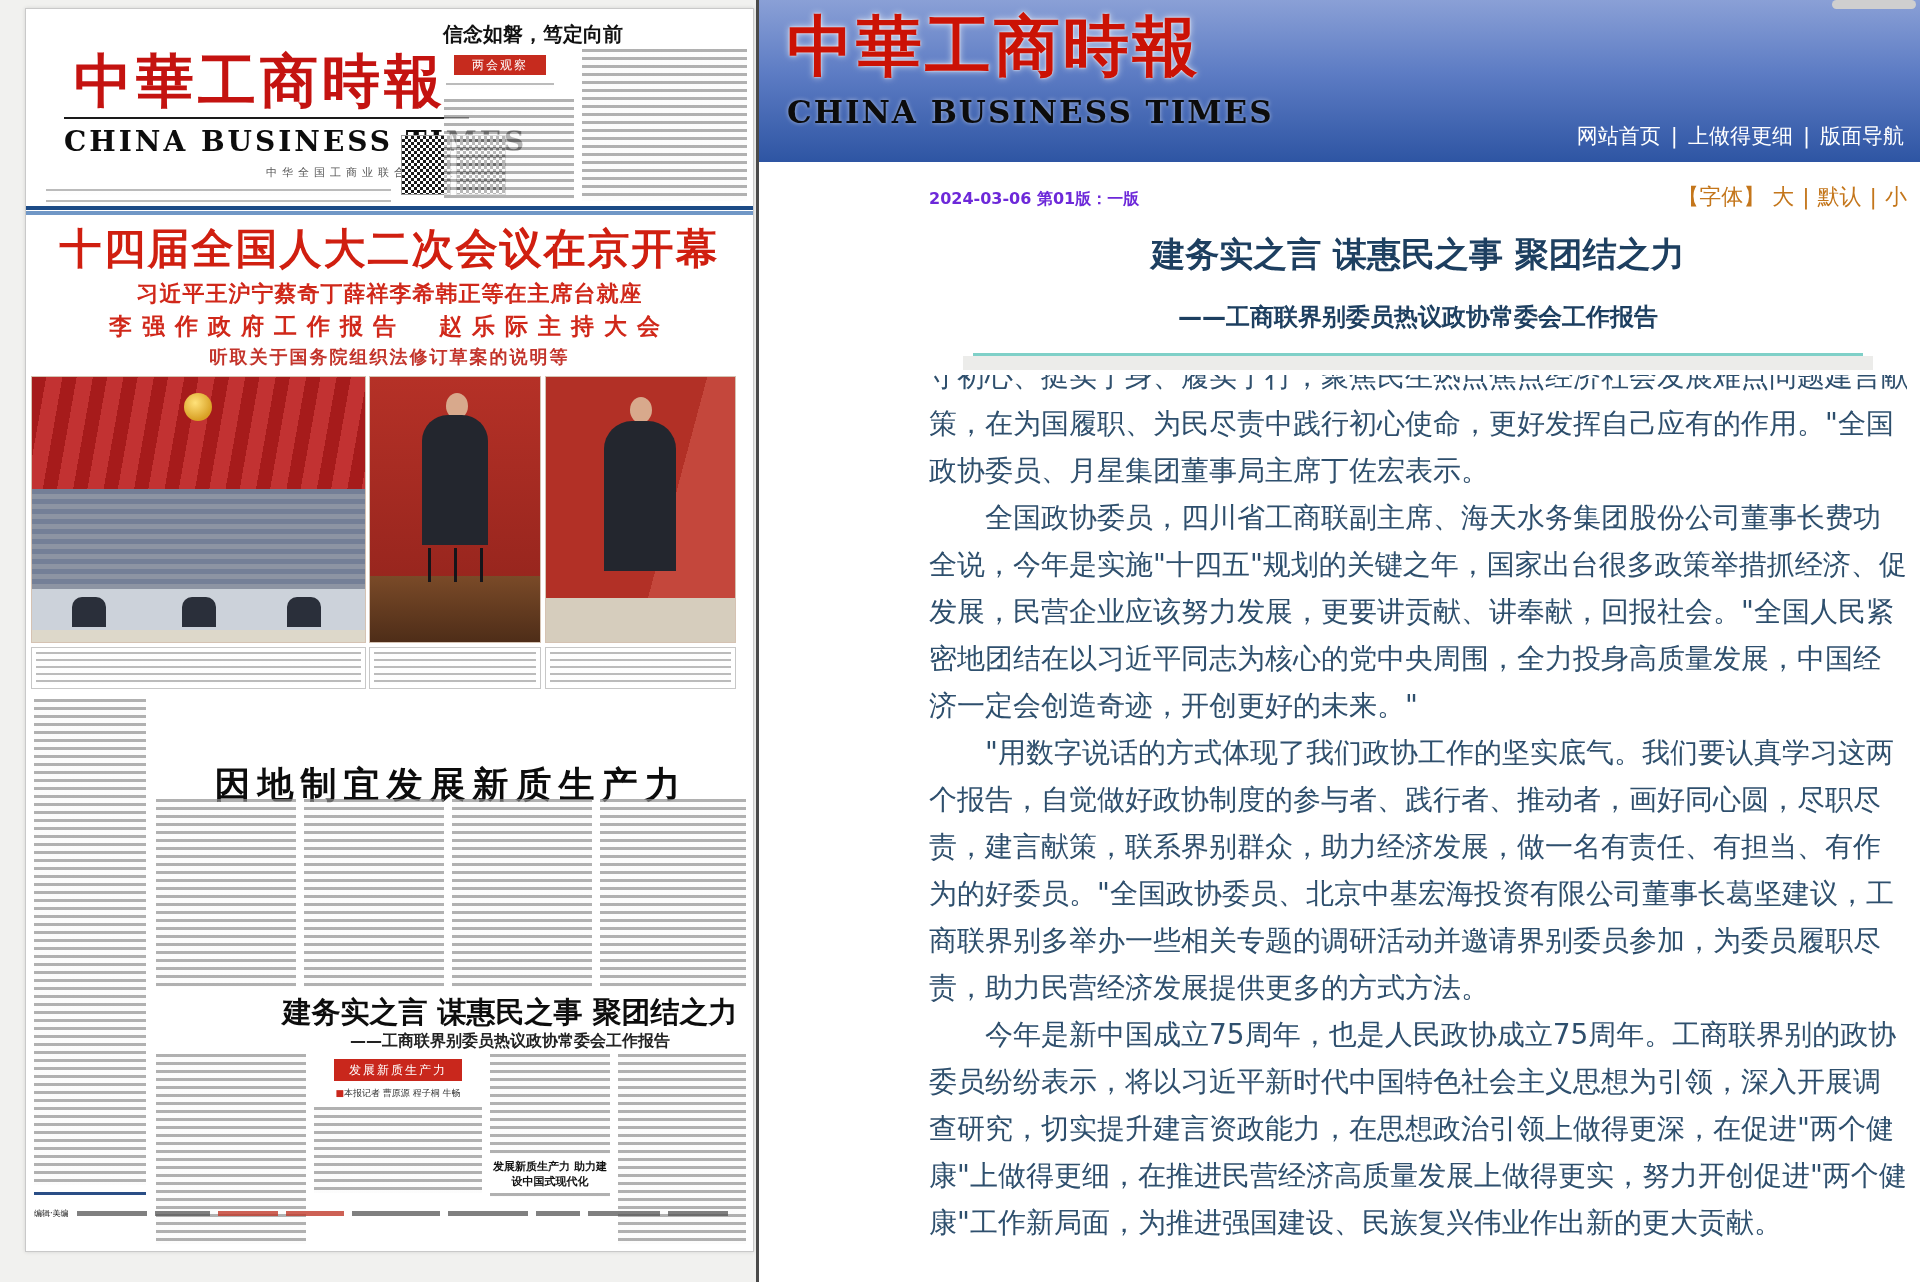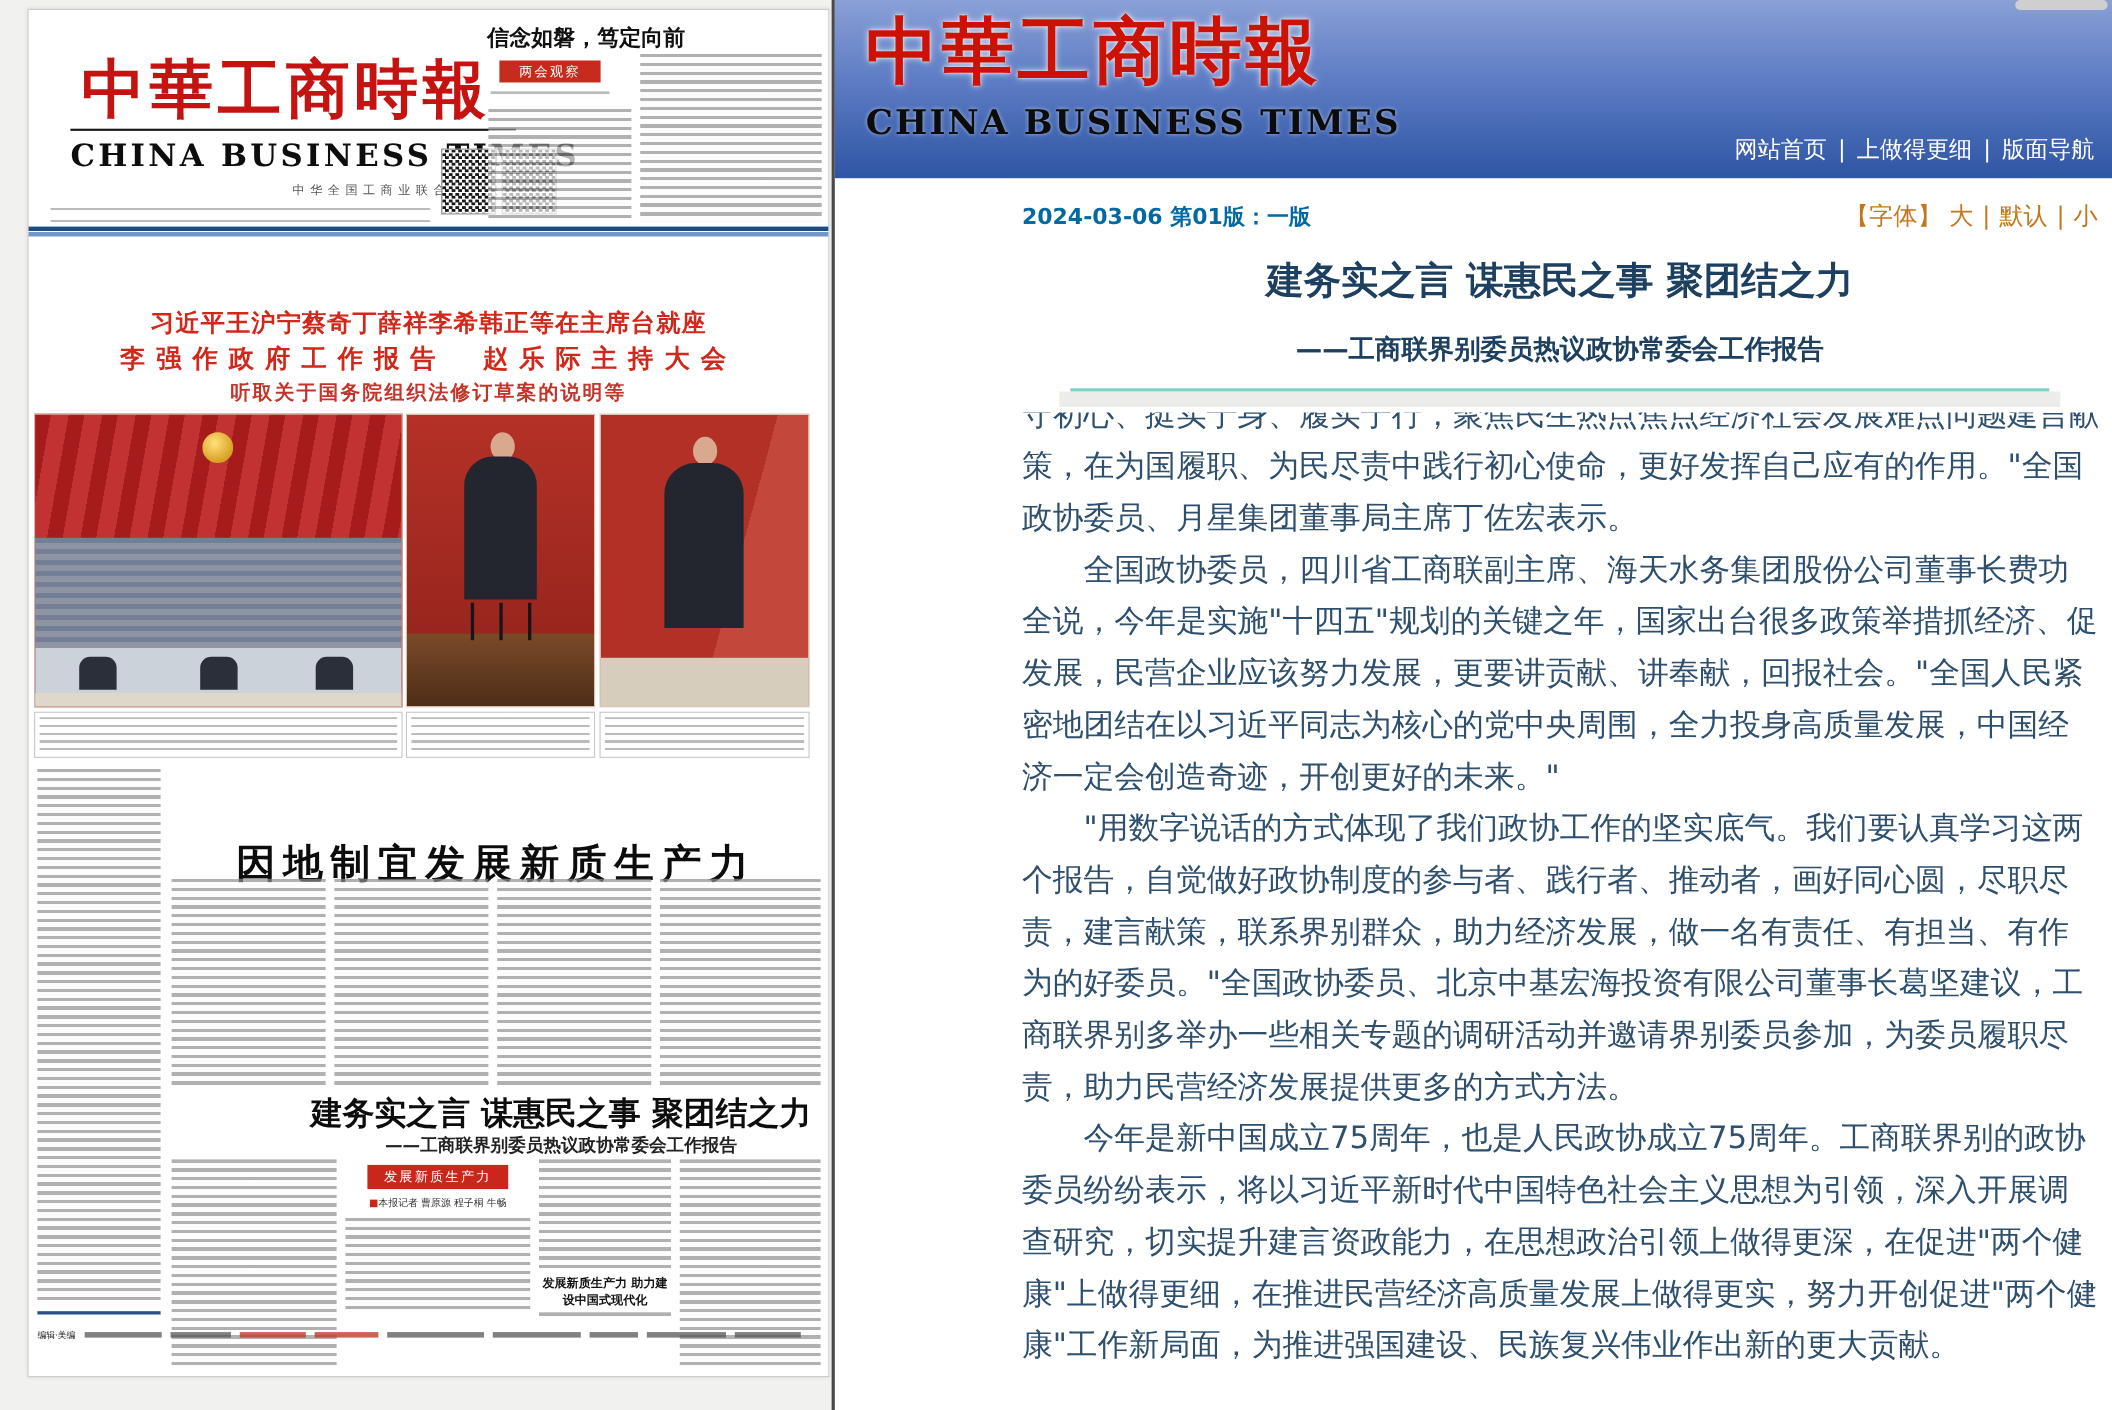--- a/index.html
+++ b/index.html
@@ -123,21 +123,21 @@
                          repeating-linear-gradient(0deg,#7fae7f 0 2px,transparent 2px 5px);}
   .s-input{width:118px;height:36px;margin-left:36px;border:1px solid #9a9a9a;background:#fff;font-size:18px;padding:0 6px;}
   .btn-search{margin-left:10px;height:40px;padding:0 14px;font-size:20px;color:#111;letter-spacing:4px;
               background:linear-gradient(#ffffff,#dcdcdc);border:1px solid #9a9a9a;border-radius:2px;cursor:pointer;
               font-family:"DejaVu Sans",sans-serif;}
   .s-adv{margin-left:22px;font-size:21px;color:#111;text-decoration:none;cursor:pointer;}
   .s-date{margin-left:auto;margin-right:14px;font-size:21px;color:#1d4a80;}
 
   .content{padding:0 13px 0 170px;}
   .edition-row{margin-top:20px;display:flex;justify-content:space-between;align-items:baseline;}
-  .edition{font-size:20px;font-weight:700;color:#0369a1;}
+  .edition{font-size:16px;font-weight:700;color:#6d28d9;}
   .fontctl{font-size:22px;color:#c4761b;white-space:nowrap;}
   .fontctl a{color:#c4761b;text-decoration:none;cursor:pointer;}
   .fontctl .fsep{margin:0 8px;color:#c4761b;}
   .a-title{margin-top:20px;text-align:center;font-size:34px;font-weight:800;color:#1d3f60;}
   .a-subtitle{margin-top:10px;text-align:center;font-size:24px;font-weight:700;color:#1d3f60;}
   .a-byline{margin-top:16px;text-align:center;font-size:21px;color:#2c4a63;}
   .a-divider{margin:15px auto 0 auto;width:91%;height:3px;background:#7fd0c8;}
   .a-graybar{margin:0 auto;width:93%;height:14px;background:#ececea;}
   .a-body{margin-top:5px;font-size:28px;line-height:47px;color:#2e4f6d;}
   .clipline{height:25px;overflow:hidden;position:relative;}
@@ -163,20 +163,21 @@
       <div class="abs qr qr2"></div>
 
       <div class="abs np-obs-hl">信念如磐，笃定向前</div>
       <div class="abs np-obs-tag">两会观察</div>
       <div class="abs np-obs-byline stripes-lt"></div>
       <div class="abs np-obs-colA stripes"></div>
       <div class="abs np-obs-colB stripes"></div>
 
       <div class="abs np-bluerule"></div>
 
+      <div class="abs np-lead">十四届全国人大二次会议在京开幕</div>
       <div class="abs np-sub1">习近平王沪宁蔡奇丁薛祥李希韩正等在主席台就座</div>
       <div class="abs np-sub2">李强作政府工作报告　赵乐际主持大会</div>
       <div class="abs np-sub3">听取关于国务院组织法修订草案的说明等</div>
 
       <div class="photo ph1">
         <div class="flags"></div>
         <div class="emblem"></div>
         <div class="crowd"></div>
         <div class="front">
           <div class="fig" style="left:40px"></div>

